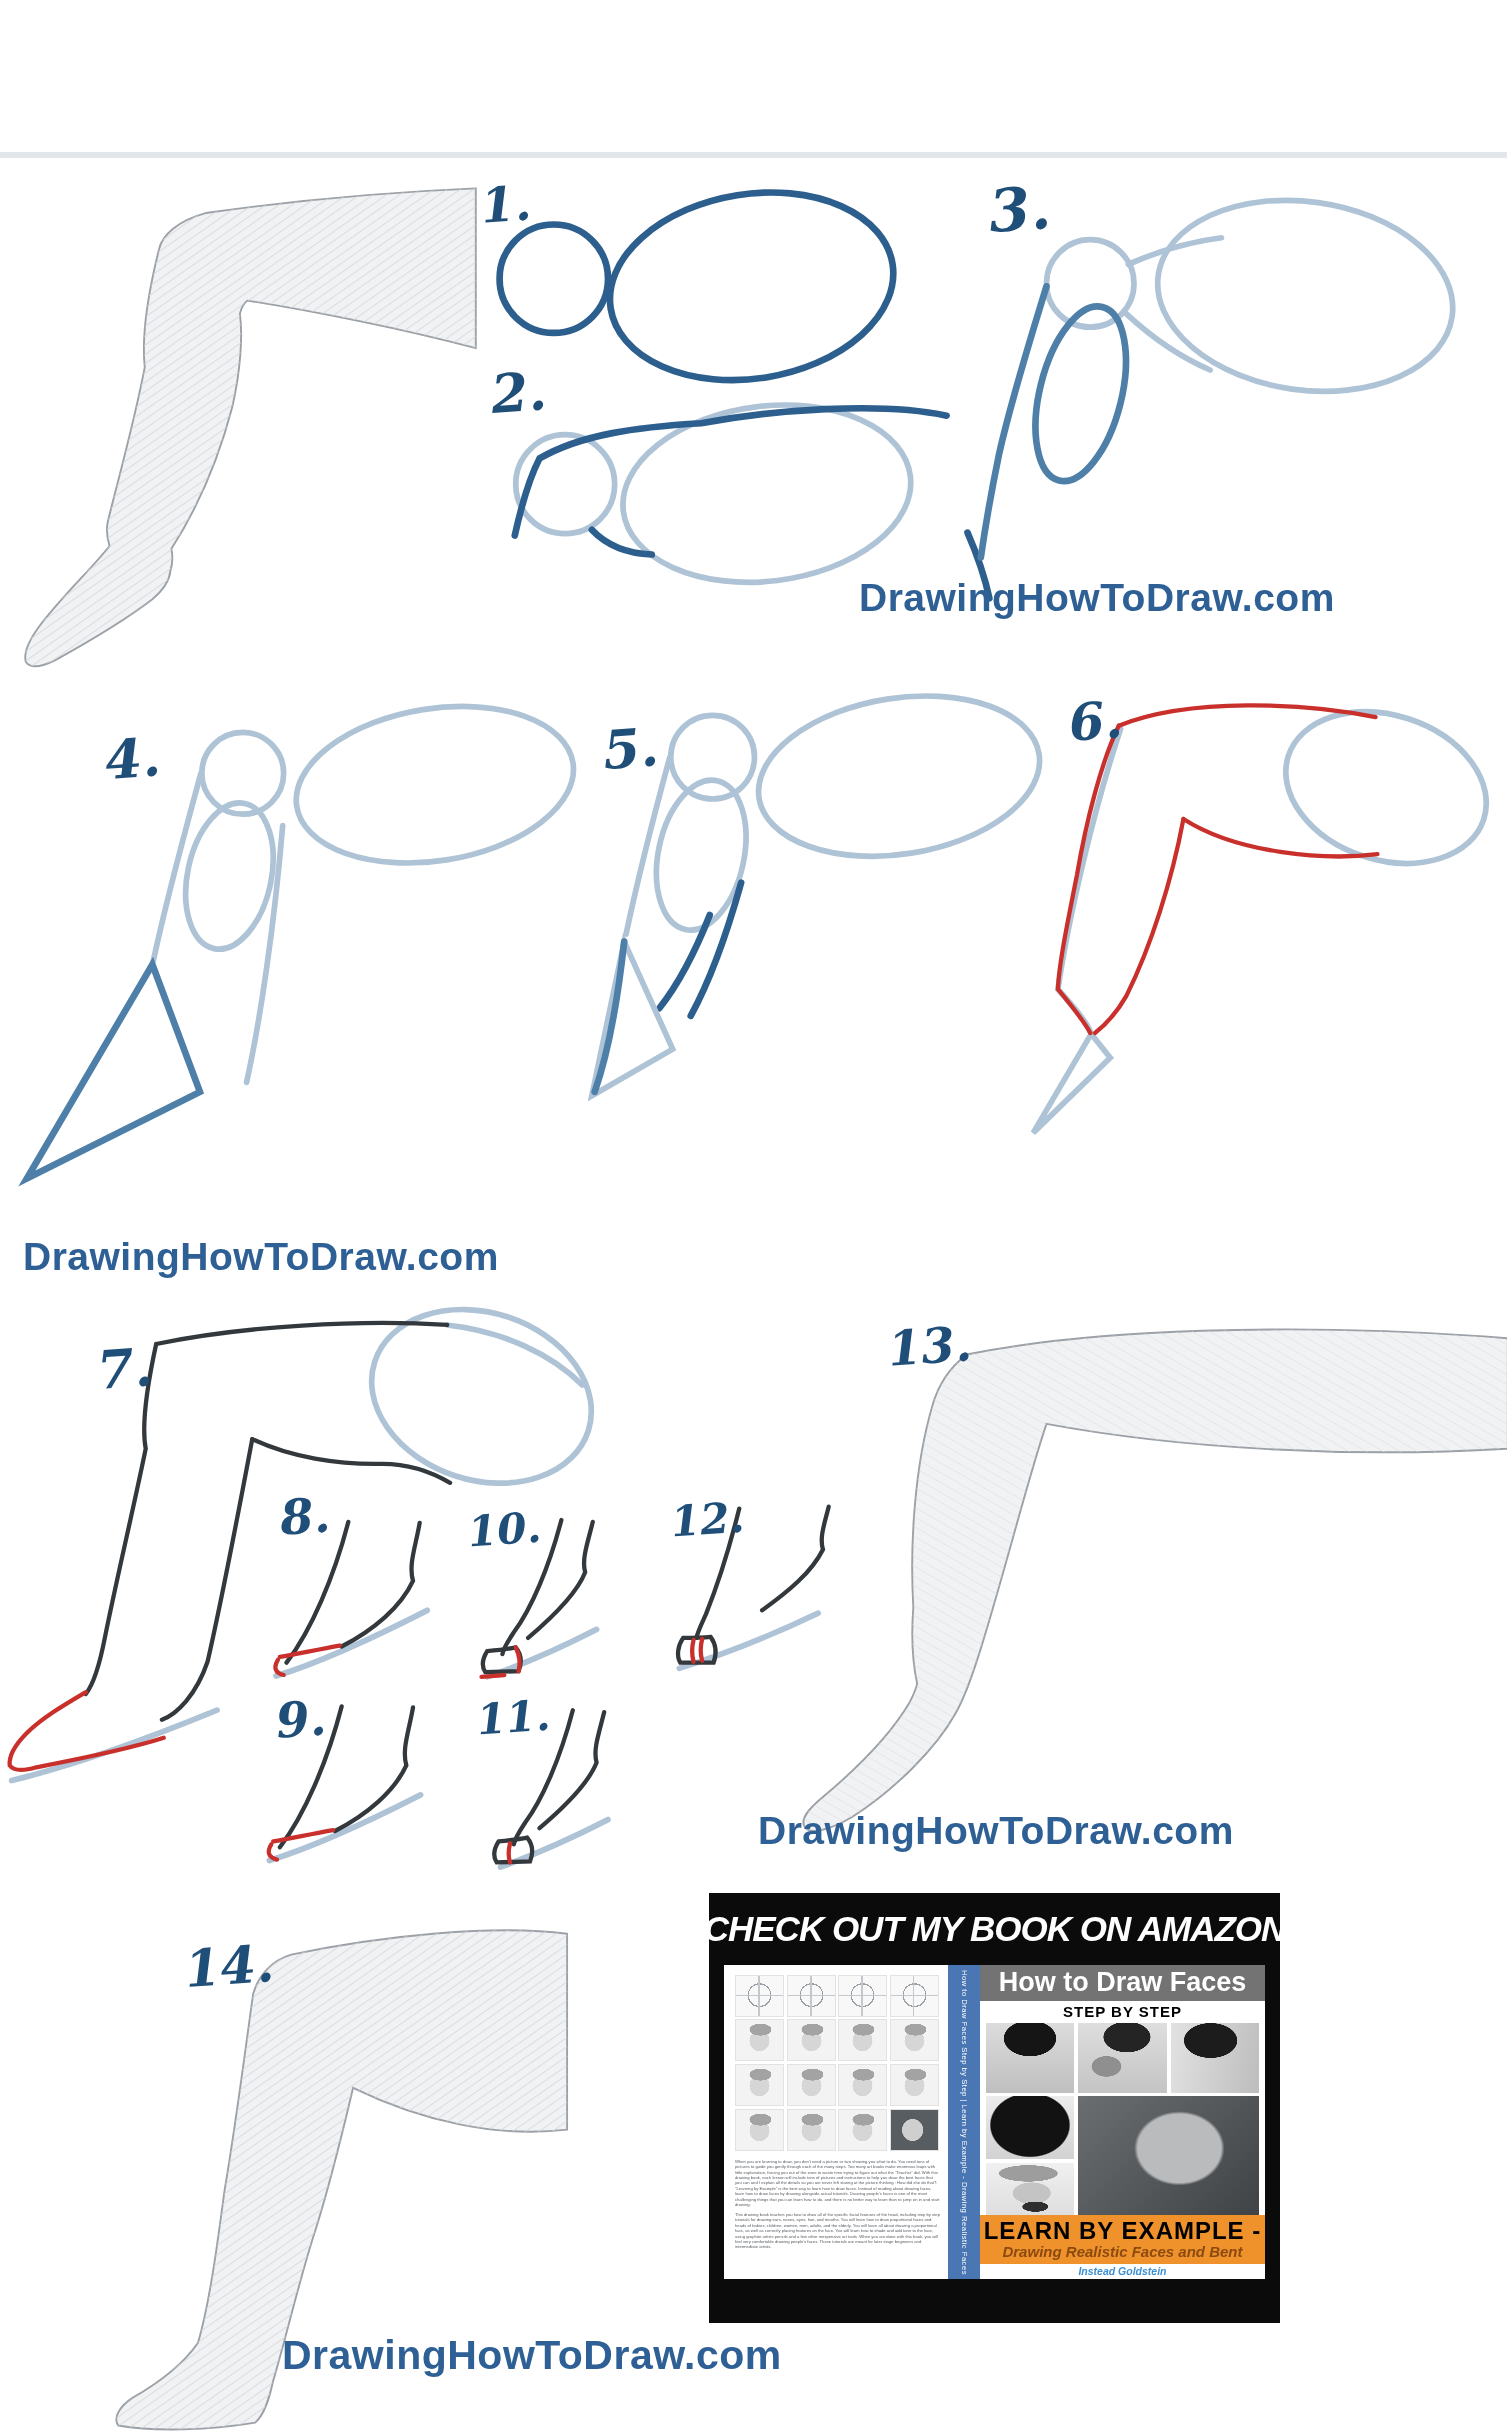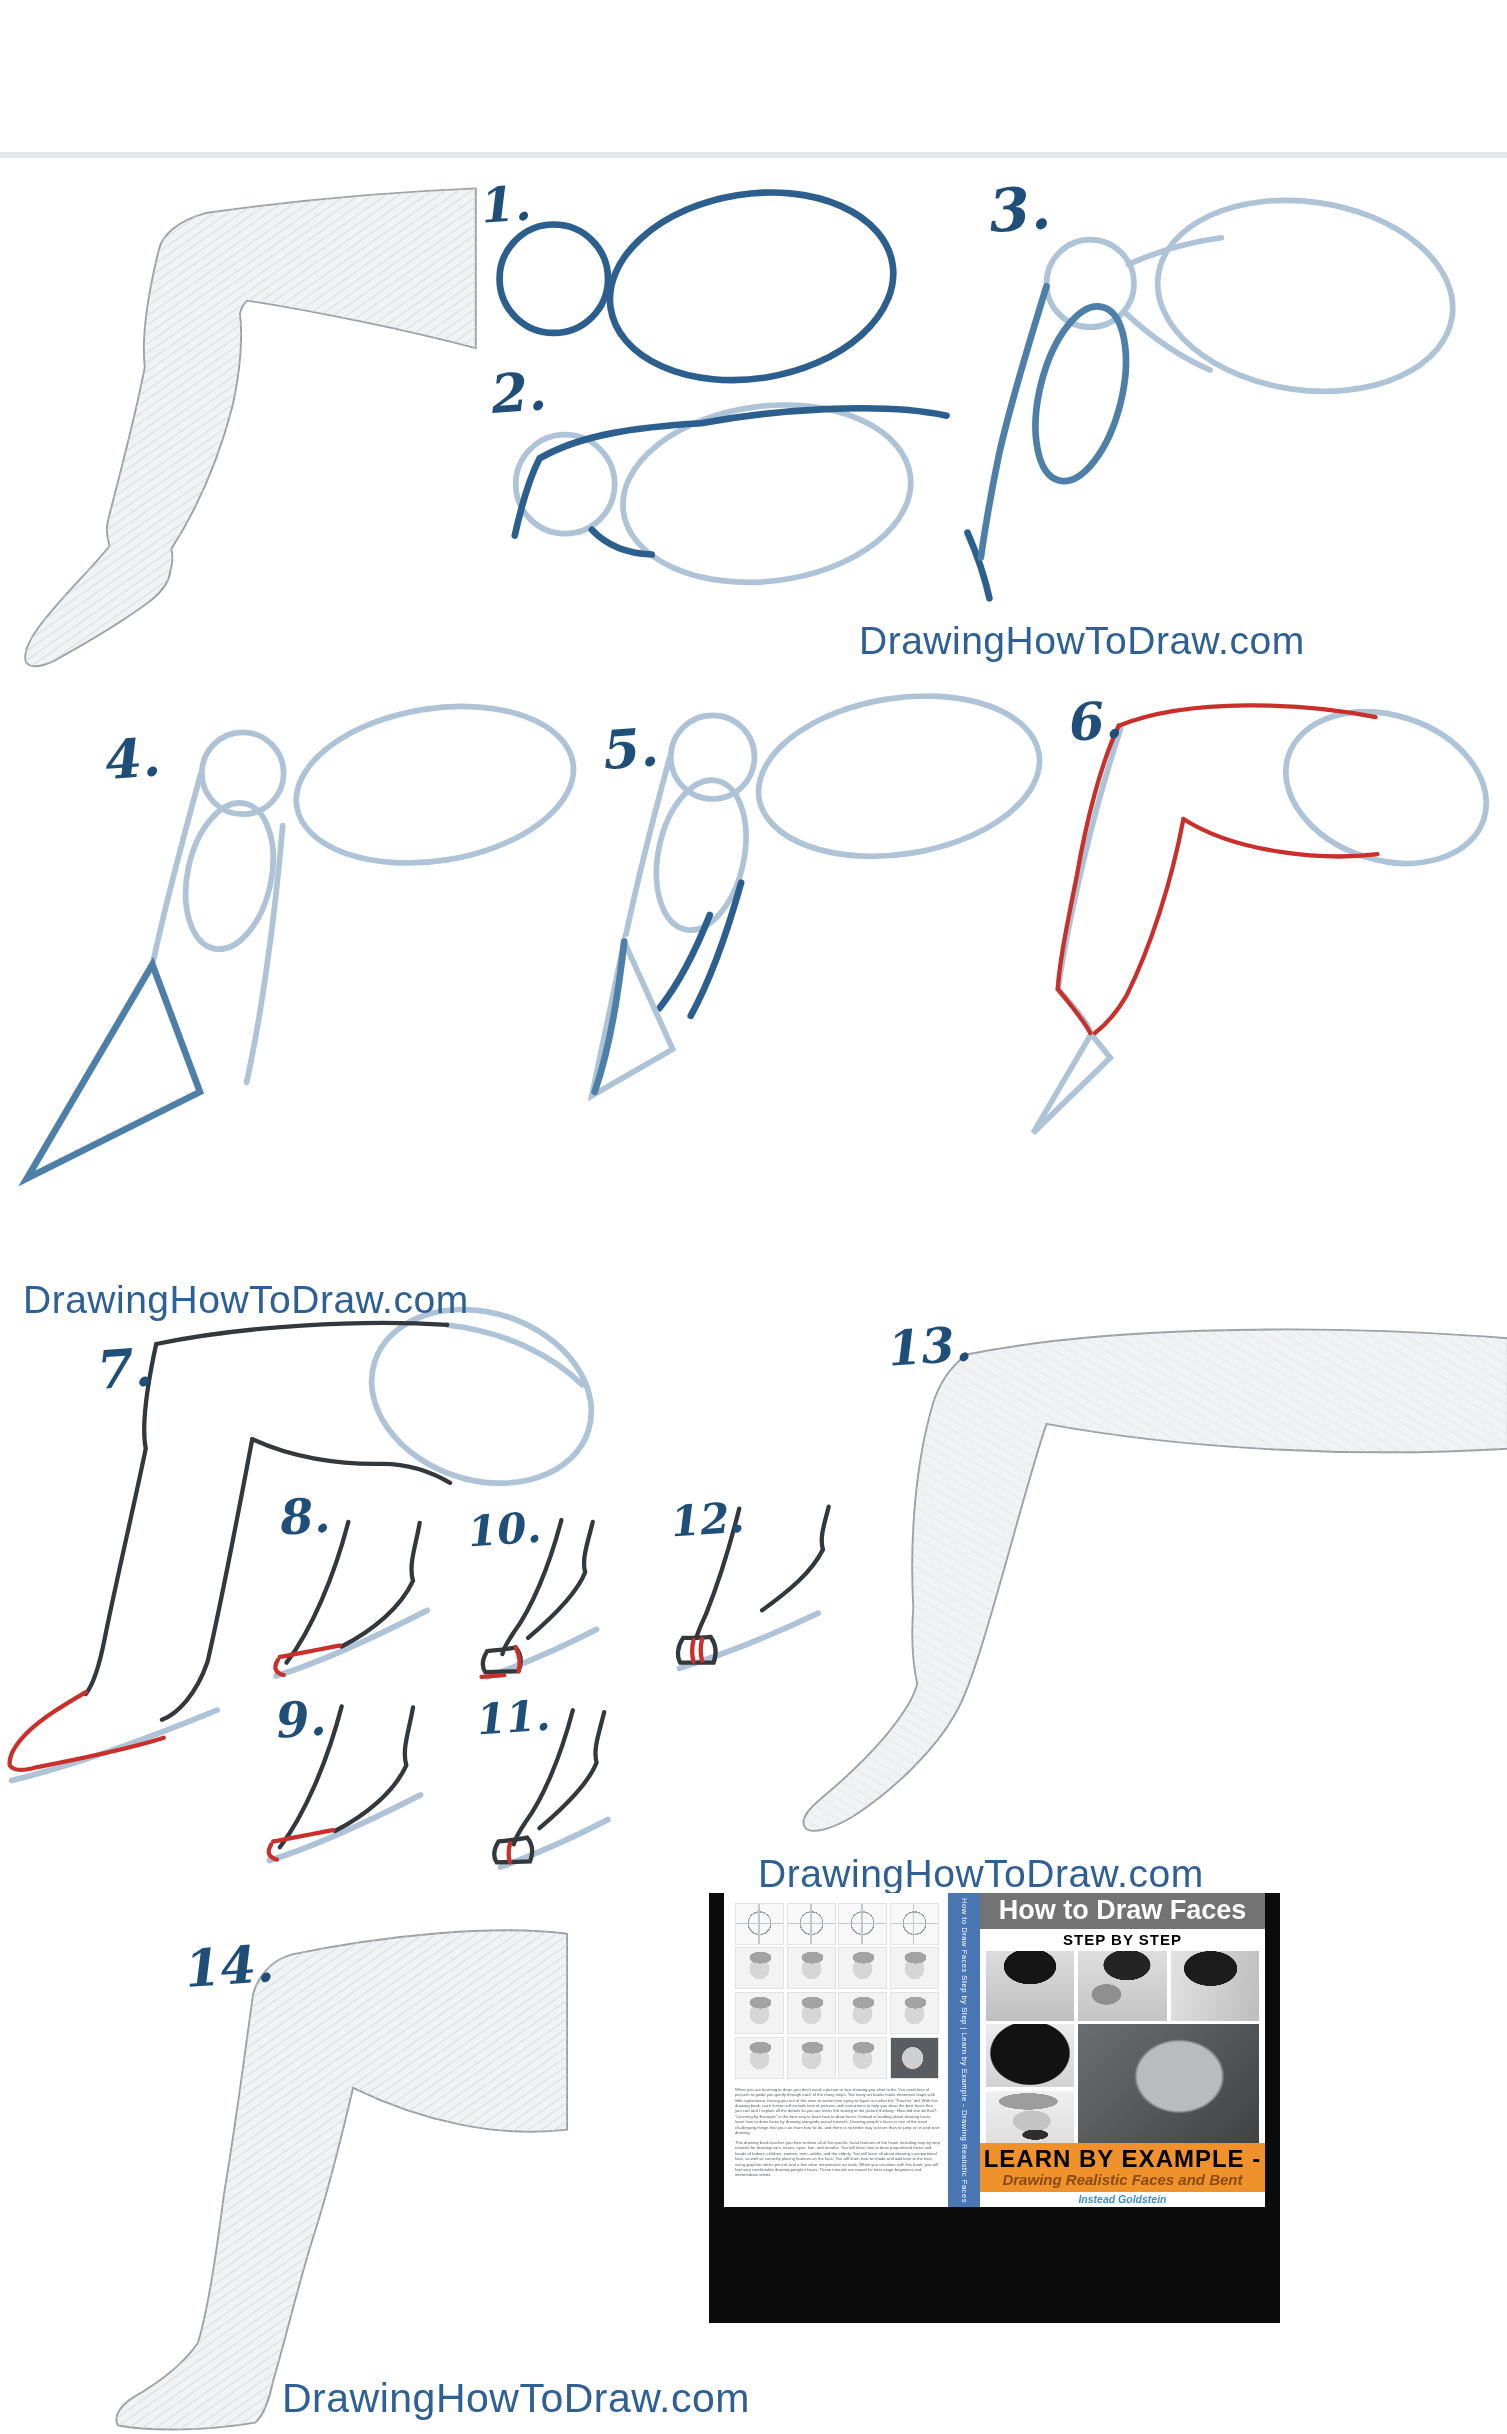--- a/index.html
+++ b/index.html
@@ -29,22 +29,22 @@
             font-style:italic;font-weight:bold;font-size:48px;transform:rotate(-4deg);}
   .sn1{left:481px;top:176px;}  .sn2{left:491px;top:361px;font-size:53px;}
   .sn3{left:989px;top:175px;font-size:59px;} .sn4{left:105px;top:727px;font-size:53px;}
   .sn5{left:603px;top:717px;font-size:53px;}  .sn6{left:1069px;top:691px;font-size:51px;}
   .sn7{left:97px;top:1337px;font-size:53px;} .sn8{left:280px;top:1488px;}
   .sn9{left:276px;top:1691px;}  .sn10{left:468px;top:1505px;font-size:42px;}
   .sn11{left:477px;top:1693px;font-size:42px;} .sn12{left:671px;top:1495px;font-size:42px;}
   .sn13{left:888px;top:1318px;} .sn14{left:185px;top:1936px;font-size:51px;}
 
   
-  .wm{position:absolute;color:#2E6095;font-weight:normal;font-size:39px;letter-spacing:0.5px;
-      white-space:nowrap;margin-top:43px;}
+  .wm{position:absolute;color:#2E6095;font-weight:bold;font-size:39px;letter-spacing:0.5px;
+      white-space:nowrap;}
   .wm1{left:859px;top:576px;}  .wm2{left:23px;top:1235px;}
   .wm3{left:758px;top:1809px;} .wm4{left:282px;top:2332px;font-size:41px;}
 
   
   #ad{position:absolute;left:709px;top:1893px;width:571px;height:430px;background:#0B0B0B;
       box-sizing:border-box;padding:0 15px 28.5px 15px;}
   #ad-banner{height:72px;display:flex;align-items:center;justify-content:center;}
   #ad-banner span{color:#ffffff;font-weight:900;font-style:italic;font-size:35px;
       letter-spacing:-1px;white-space:nowrap;}
   #book{height:314px;background:#ffffff;display:flex;}
@@ -286,20 +286,23 @@
   <div class="step-num sn12">12.</div>
   <div class="step-num sn13">13.</div>
   <div class="step-num sn14">14.</div>
 
   <div class="wm wm1">DrawingHowToDraw.com</div>
   <div class="wm wm2">DrawingHowToDraw.com</div>
   <div class="wm wm3">DrawingHowToDraw.com</div>
   <div class="wm wm4">DrawingHowToDraw.com</div>
 
   <div id="ad">
+    <div id="ad-banner">
+      <span>CHECK OUT MY BOOK ON AMAZON</span>
+    </div>
     <div id="book">
 
       <div id="back-page">
         <div id="face-grid">
           <div class="cell cell-c"></div>
           <div class="cell cell-c"></div>
           <div class="cell cell-c"></div>
           <div class="cell cell-c"></div>
           <div class="cell cell-f"></div>
           <div class="cell cell-f"></div>

